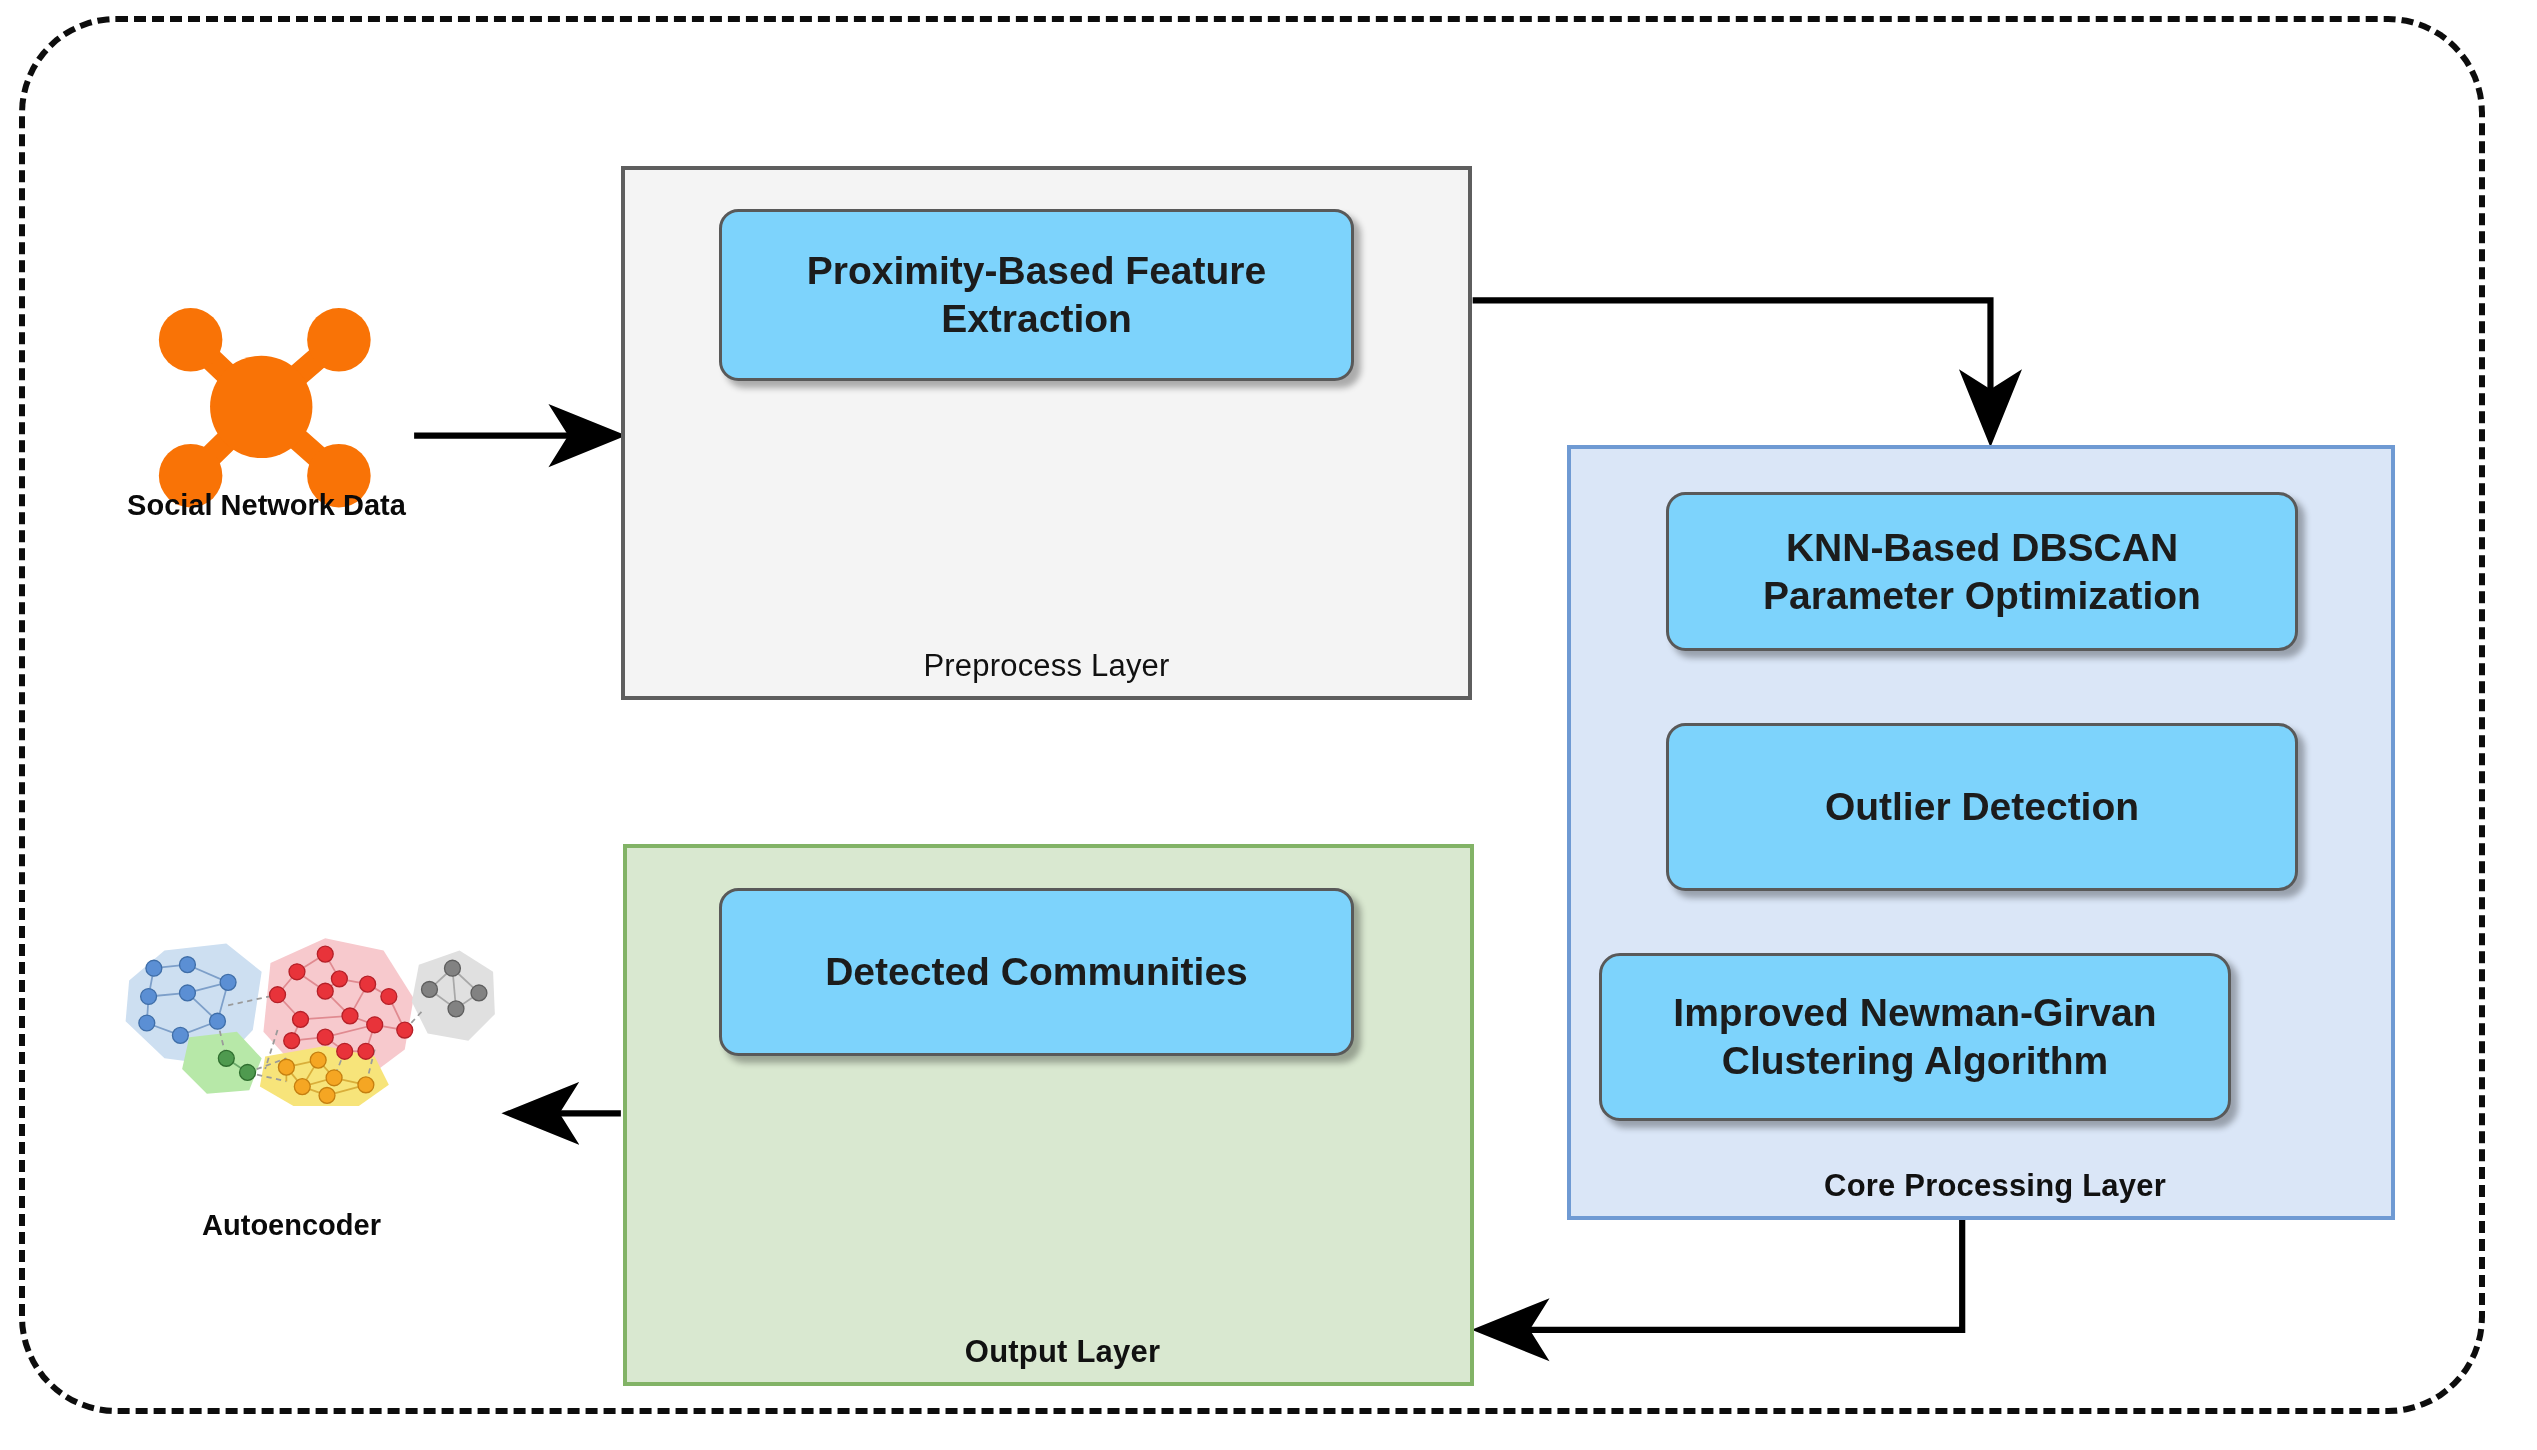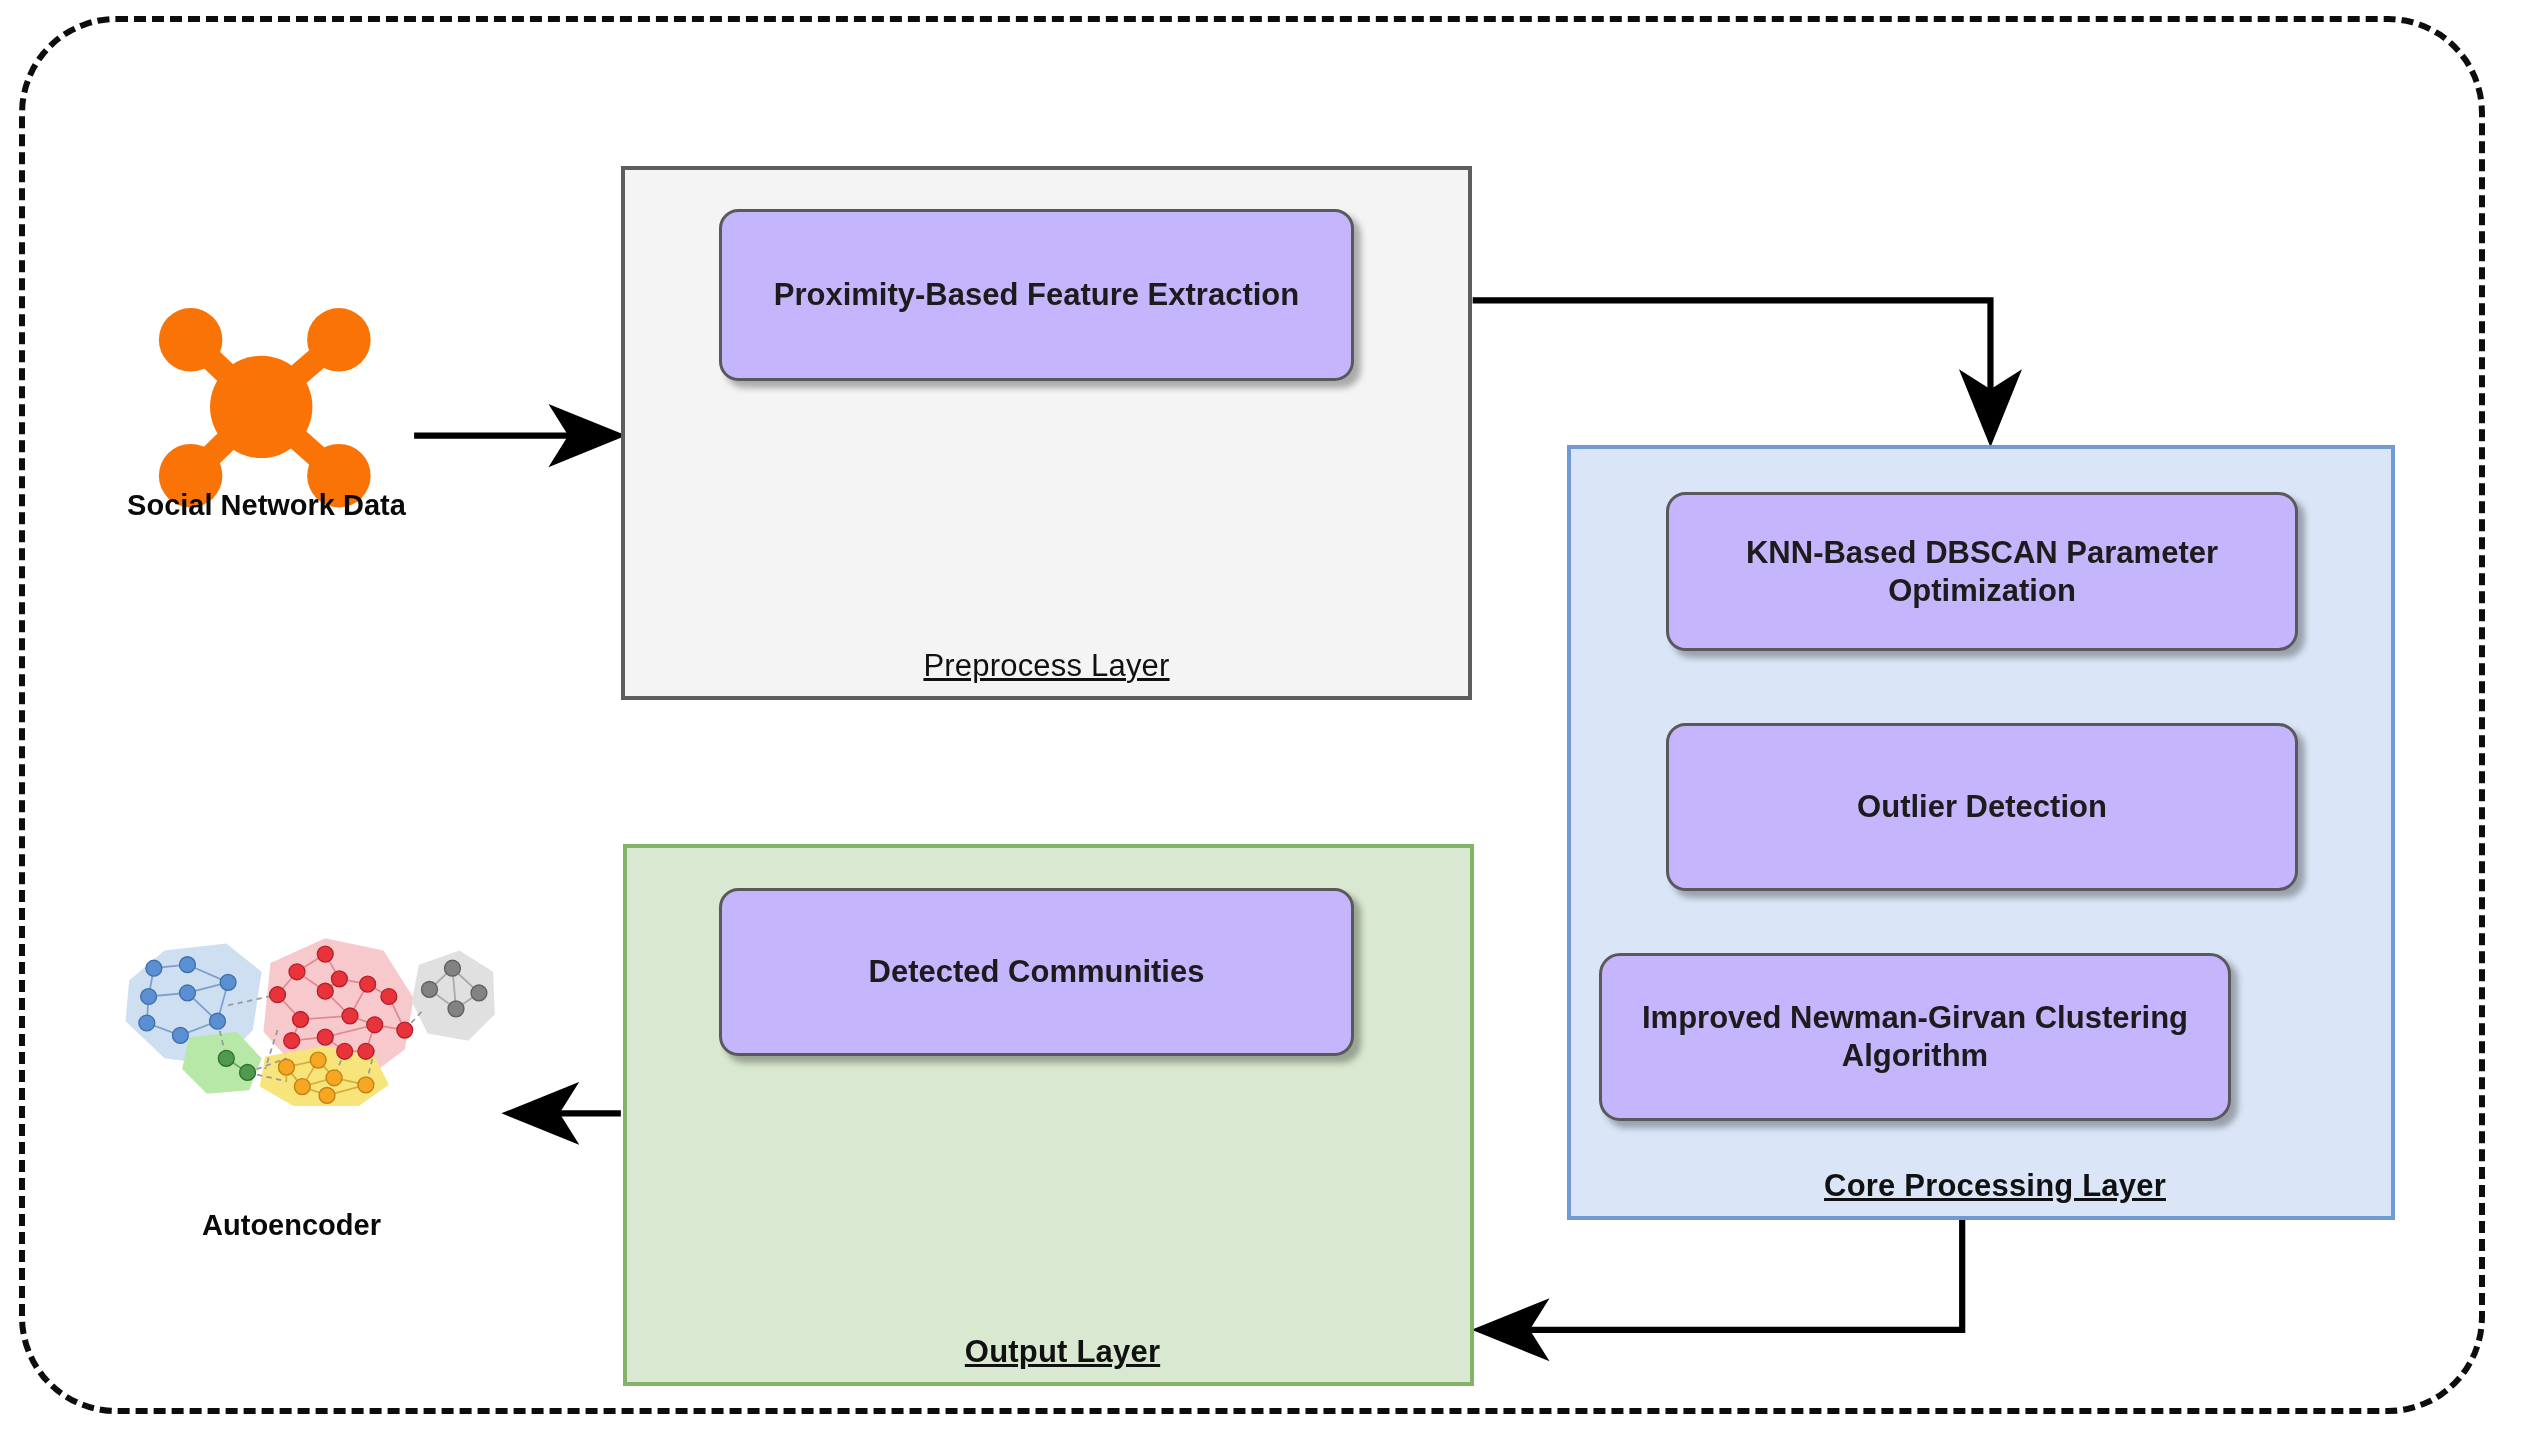--- a/index.html
+++ b/index.html
@@ -11,45 +11,45 @@
   
   .outer-frame{
     position:absolute;left:19.4px;top:16px;width:2466px;height:1398px;
     border:6.2px dashed #0d0d0d;border-radius:97px;box-sizing:border-box;
   }
 
   
   .layer-box{position:absolute;box-sizing:border-box;}
   .layer-box .layer-label{
     position:absolute;left:0;right:0;bottom:12.4px;text-align:center;
-    font-size:31px;color:#111;letter-spacing:0.2px;text-decoration:underline;
+    font-size:31px;color:#111;letter-spacing:0.2px;
   }
   .layer-label.bold{font-weight:bold;padding-left:28px;}
 
   #preprocess-layer{
     left:621px;top:166px;width:851px;height:534px;
     background:#f4f4f4;border:4.4px solid #5e5e5e;
   }
   #core-layer{
     left:1567px;top:445px;width:828px;height:775px;
     background:#dae6f7;border:4.4px solid #6f9ad3;
   }
   #output-layer{
     left:623px;top:844px;width:851px;height:542px;
     background:#d9e8d0;border:4.4px solid #82b366;
   }
 
   
   .node-card{
     position:absolute;box-sizing:border-box;
-    background:#c4b5fd;border:3.5px solid #595959;border-radius:19.4px;
+    background:#7dd3fc;border:3.5px solid #595959;border-radius:19.4px;
     box-shadow:6.2px 6.2px 6.2px rgba(0,0,0,0.30);
     display:flex;align-items:center;justify-content:center;text-align:center;
     font-weight:bold;color:#1c1c1c;line-height:1.22;
-    font-size:31px;padding:0 19.4px;
+    font-size:39px;padding:0 19.4px;
   }
 
   
   #card-proximity{left:719px;top:209px;width:635px;height:172px;}
   #card-autoencoder{left:719px;top:436px;width:623px;height:172px;}
   
   #card-knn{left:1666px;top:492px;width:632px;height:159px;}
   #card-outlier{left:1666px;top:723px;width:632px;height:168px;}
   #card-newman{left:1599px;top:953px;width:632px;height:168px;border-radius:21px;}
   

